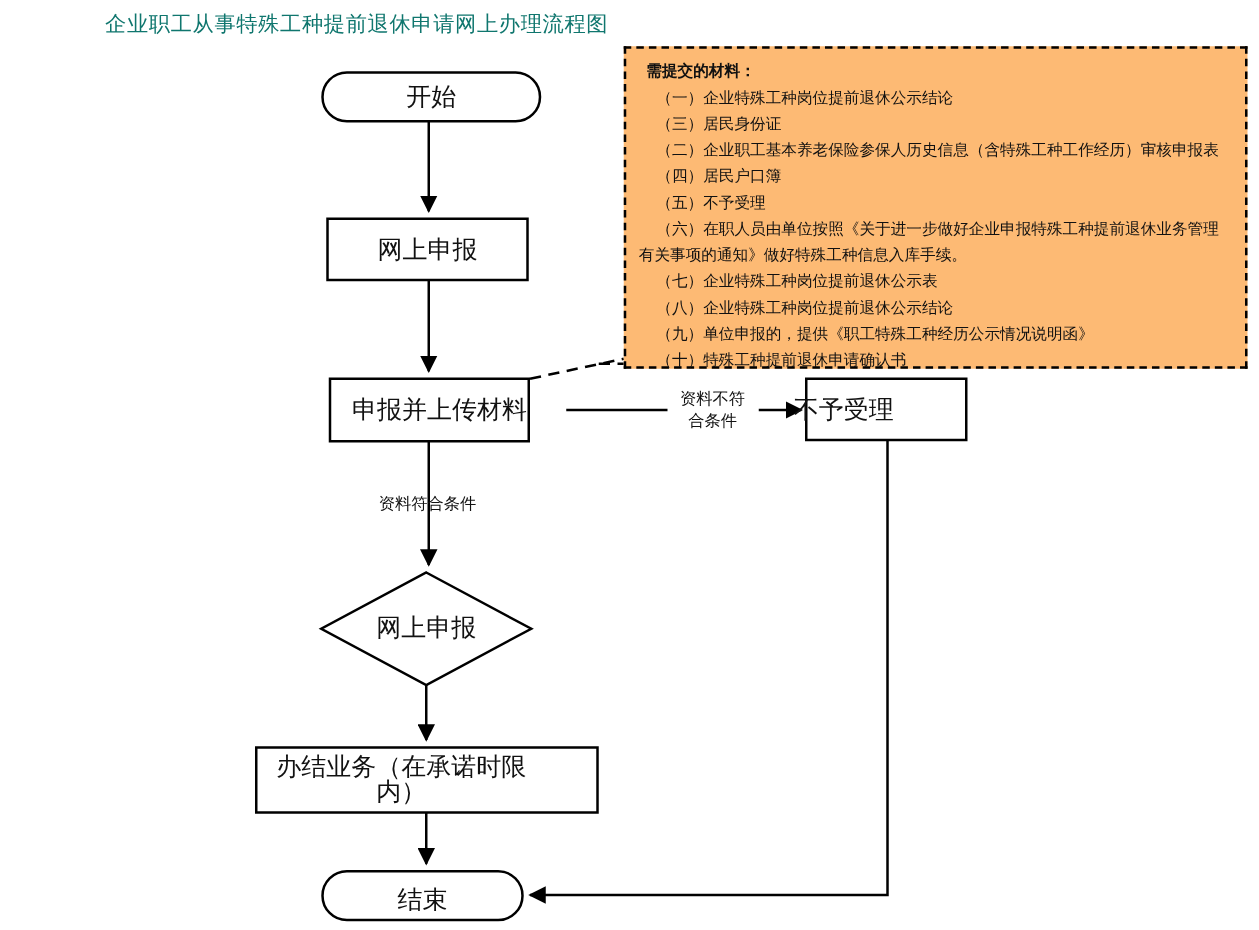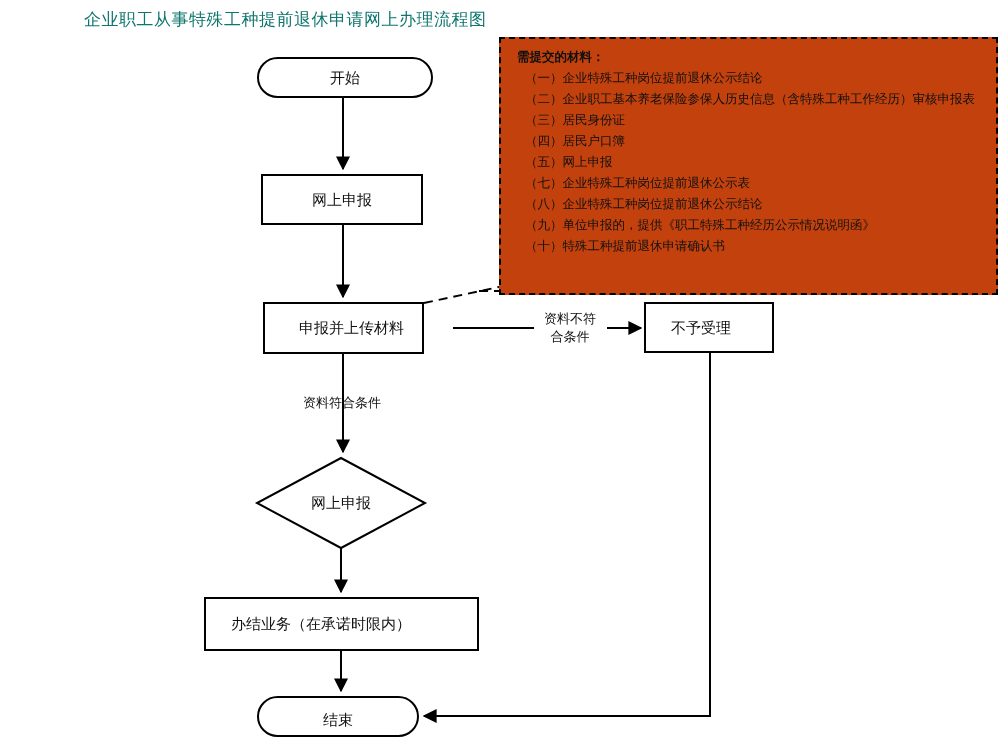--- a/index.html
+++ b/index.html
@@ -31,42 +31,42 @@
     top: 0;
     width: 1007px;
     height: 744px;
   }
   .node-label {
     position: absolute;
     display: flex;
     align-items: center;
     justify-content: center;
     text-align: center;
-    font-size: 15px;
+    font-size: 20px;
     line-height: 20px;
     color: #111111;
     pointer-events: none;
   }
   .edge-label {
     position: absolute;
     font-size: 13px;
     line-height: 18px;
     text-align: center;
     color: #111111;
     white-space: pre-line;
   }
   #materials-box {
     position: absolute;
     left: 499px;
     top: 37px;
     width: 499px;
     height: 258px;
     border: 2px dashed #000000;
     box-sizing: border-box;
-    background: #c2410c;
+    background: #fdba74;
     padding: 8px 10px 0 10px;
   }
   #materials-heading {
     font-size: 12.5px;
     line-height: 20px;
     font-weight: bold;
     color: #111111;
     margin: 0 0 1px 6px;
   }
   #materials-list {
@@ -131,39 +131,40 @@
   <line x1="424" y1="303" x2="499" y2="287" stroke="#000000" stroke-width="2" stroke-dasharray="9 6"></line>
   <line x1="479" y1="291" x2="499" y2="291" stroke="#000000" stroke-width="2" stroke-dasharray="9 6"></line>
 </svg>
 
 <div class="node-label" style="left:258px; top:58px; width:174px; height:39px;">开始</div>
 
 <div class="node-label" style="left:262px; top:175px; width:160px; height:49px;">网上申报</div>
 
 <div class="node-label" style="left:264px; top:303px; width:175px; height:50px;">申报并上传材料</div>
 
-<div class="node-label" style="left:645px; top:303px; width:112px; height:49px;">不予受理</div>
+<div class="node-label" style="left:619px; top:303px; width:112px; height:49px;">不予受理</div>
 
 <div class="node-label" style="left:257px; top:481px; width:168px; height:44px;">网上申报</div>
 
 <div class="node-label" style="left:205px; top:598px; width:232px; height:52px;">办结业务（在承诺时限内）</div>
 
 <div class="node-label" style="left:258px; top:697px; width:160px; height:46px;">结束</div>
 
 <div class="edge-label" style="left:530px; top:310px; width:80px;">资料不符
 合条件</div>
 
 <div class="edge-label" style="left:262px; top:394px; width:160px;">资料符合条件</div>
 
 <div id="materials-box">
   <div id="materials-heading">需提交的材料：</div>
   <ul id="materials-list">
     <li>（一）企业特殊工种岗位提前退休公示结论</li>
+    <li>（三）居民身份证</li>
     <li>（二）企业职工基本养老保险参保人历史信息（含特殊工种工作经历）审核申报表</li>
-    <li>（三）居民身份证</li>
     <li>（四）居民户口簿</li>
-    <li>（五）网上申报</li>
+    <li>（五）不予受理</li>
+    <li class="wrap-item">（六）在职人员由单位按照《关于进一步做好企业申报特殊工种提前退休业务管理有关事项的通知》做好特殊工种信息入库手续。</li>
     <li>（七）企业特殊工种岗位提前退休公示表</li>
     <li>（八）企业特殊工种岗位提前退休公示结论</li>
     <li>（九）单位申报的，提供《职工特殊工种经历公示情况说明函》</li>
     <li>（十）特殊工种提前退休申请确认书</li>
   </ul>
 </div>
 
 </body></html>

